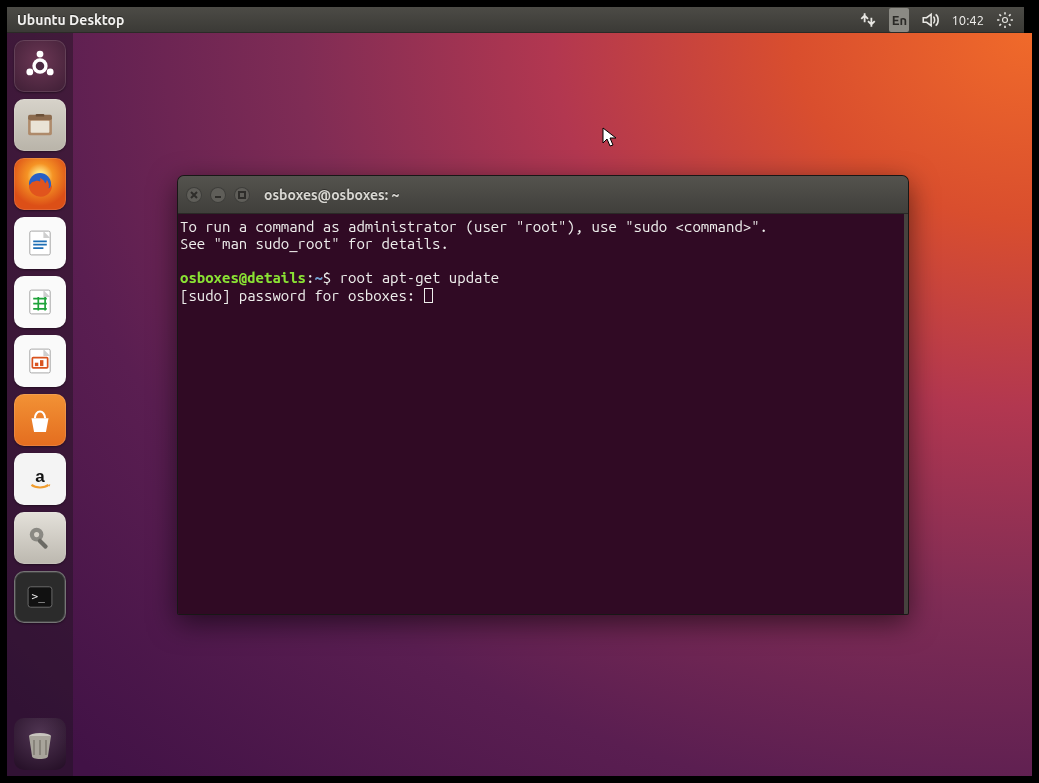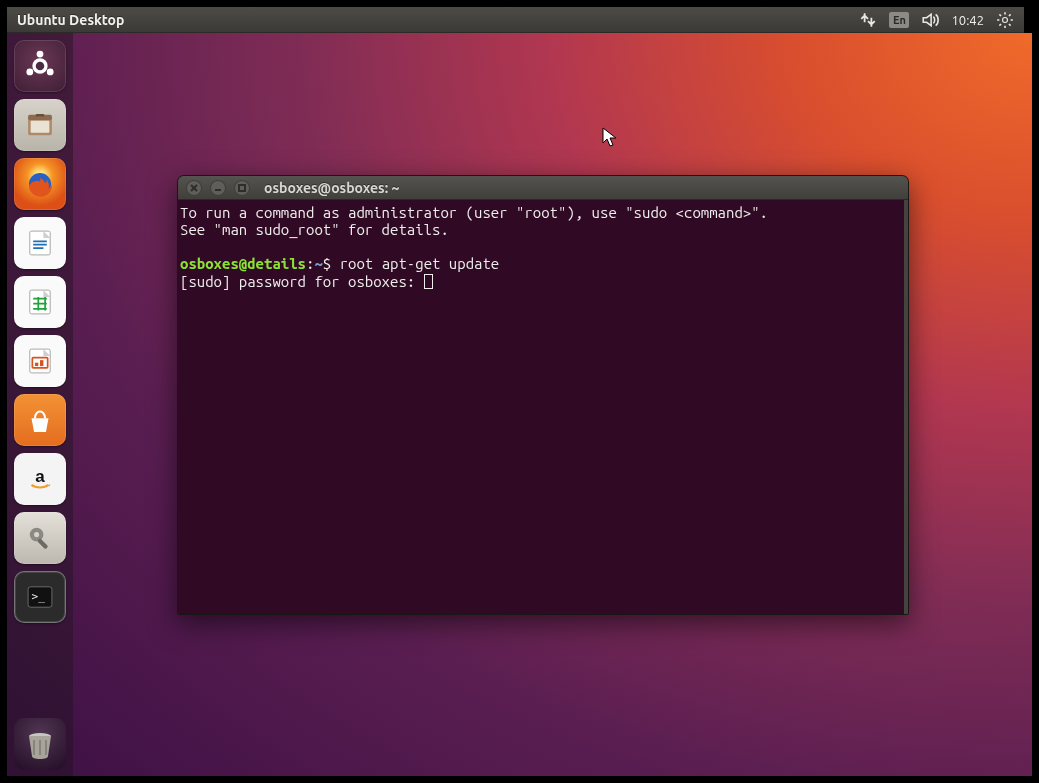--- a/index.html
+++ b/index.html
@@ -10,22 +10,22 @@
   #desk  { position: absolute; left: 7px; top: 7px; right: 7px; bottom: 7px; background: #000; }
 
   
   #menubar { position: absolute; left: 0; right: 8px; top: 0; height: 26px;
              background: linear-gradient(#4c4b46, #3b3a36);
              color: #f2f1ef; display: flex; align-items: center;
              font-size: 14px; border-bottom: 1px solid #2b2a27; }
   #menubar .title { padding-left: 10px; font-weight: bold; text-shadow: 0 -1px 0 rgba(0,0,0,.4); }
   #menubar .tray  { margin-left: auto; display: flex; align-items: center; gap: 12px; padding-right: 10px; }
   #menubar .tray .icon { width: 18px; height: 18px; display: flex; align-items: center; justify-content: center; }
-  #menubar .tray .lang { background: #8b8a84; color: #2b2a27; font-size: 11px; font-weight: bold;
-                         width: 20px; height: 16px; border-radius: 2px; display:flex; align-items:center; justify-content:center; }
+  #menubar .tray .lang { background: #8b8a84; color: #2b2a27; font-size: 13px; font-weight: bold;
+                         width: 20px; height: 24px; border-radius: 2px; display:flex; align-items:center; justify-content:center; }
   #menubar .tray .clock { font-size: 13px; }
   #menubar svg { stroke: #e8e7e3; fill: none; }
 
   
   #wallpaper { position: absolute; left: 0; right: 0; top: 26px; bottom: 0;
                background:
                  radial-gradient(130% 140% at 100% 0%,
                     #f06a2a 0%, #d94e2e 18%, #b23750 36%,
                     #7f2c55 55%, #5a1e51 75%, #411246 100%); }
 
@@ -49,21 +49,21 @@
   .tile.terminal { background: #2b2b2b; border: 1px solid rgba(255,255,255,.35); }
   #launcher .trash { position: absolute; bottom: 6px; left: 7px; width: 52px; height: 52px;
                      border-radius: 10px;
                      background: radial-gradient(circle at 50% 30%, rgba(255,255,255,.15), rgba(0,0,0,.3));
                      display:flex; align-items:center; justify-content:center; }
 
   
   #termwin { position: absolute; left: 170px; top: 168px; width: 732px; height: 440px;
              background: #3c3b37; border-radius: 7px 7px 2px 2px; box-shadow: 0 8px 28px rgba(0,0,0,.55);
              border: 1px solid rgba(0,0,0,.6); display:flex; flex-direction:column; overflow:hidden; }
-  #termwin .titlebar { height: 24px; background: linear-gradient(#54534e, #403f3b);
+  #termwin .titlebar { height: 38px; background: linear-gradient(#54534e, #403f3b);
                        display:flex; align-items:center; gap:8px; padding: 0 8px;
                        color:#d8d7d2; font-size:14px; border-bottom:1px solid #2a2926; }
   #termwin .winbtn { width:16px; height:16px; border-radius:50%; background:#5f5e59;
                      box-shadow: inset 0 0 0 1px rgba(0,0,0,.35); display:flex;align-items:center;justify-content:center; }
   #termwin .winbtn svg { width:8px; height:8px; stroke:#2e2d2a; stroke-width:2; fill:none; }
   #termwin .titletext { margin-left: 6px; font-weight: bold; text-shadow: 0 -1px 0 rgba(0,0,0,.4); }
   #termwin .termbody { flex:1; background:#300a24; border-right: 4px solid #46423e;
                        font-family: "Ubuntu Mono","DejaVu Sans Mono",Consolas,monospace;
                        font-size: 15px; line-height: 17px; color:#eeeeec; padding: 4px 2px 4px 2px; white-space: pre; }
   .pr-user { color:#8ae234; font-weight:bold; }

